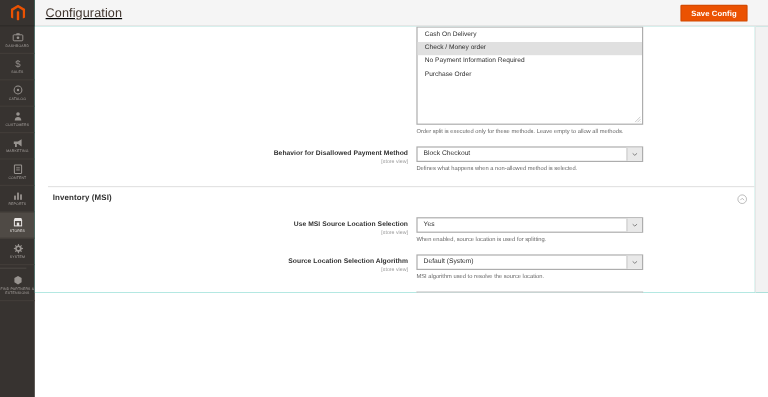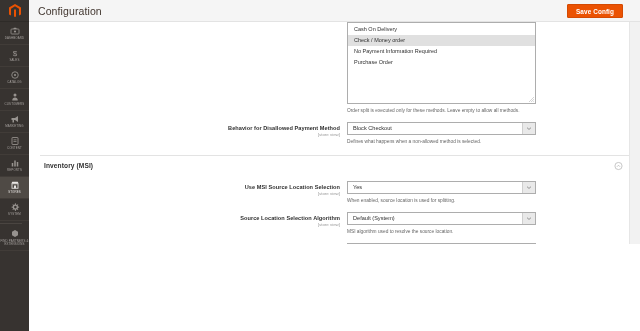--- a/index.html
+++ b/index.html
@@ -42,21 +42,21 @@
     font-size: 2.9px; line-height: 3.4px;
     color: #a8a3a0; text-align: center;
     letter-spacing: .15px; text-transform: uppercase;
     width: 28px; word-wrap: break-word;
   }
   .nav-item.active .nav-label { color: #e8e5e3; }
   .nav-item.active .nav-icon { opacity: 1; }
   .nav-sep { width: 22px; height: 1px; background:#4a4541; margin: 2px 0; }
 
   
-  .main { flex: 1 1 auto; height: 244px; position: relative; background: #14b8a6; overflow: hidden; }
+  .main { flex: 1 1 auto; height: 244px; position: relative; background: #14b8a6; overflow: hidden; text-decoration: underline; }
 
   .page-header {
     height: 22px;
     background: #f5f5f5;
     border-bottom: 1px solid #e3e3e3;
     display: flex; align-items: center;
     padding-left: 9px;
     position: relative;
   }
   .page-title { font-size: 10.5px; color: #41362f; font-weight: 400; letter-spacing:.1px; }

